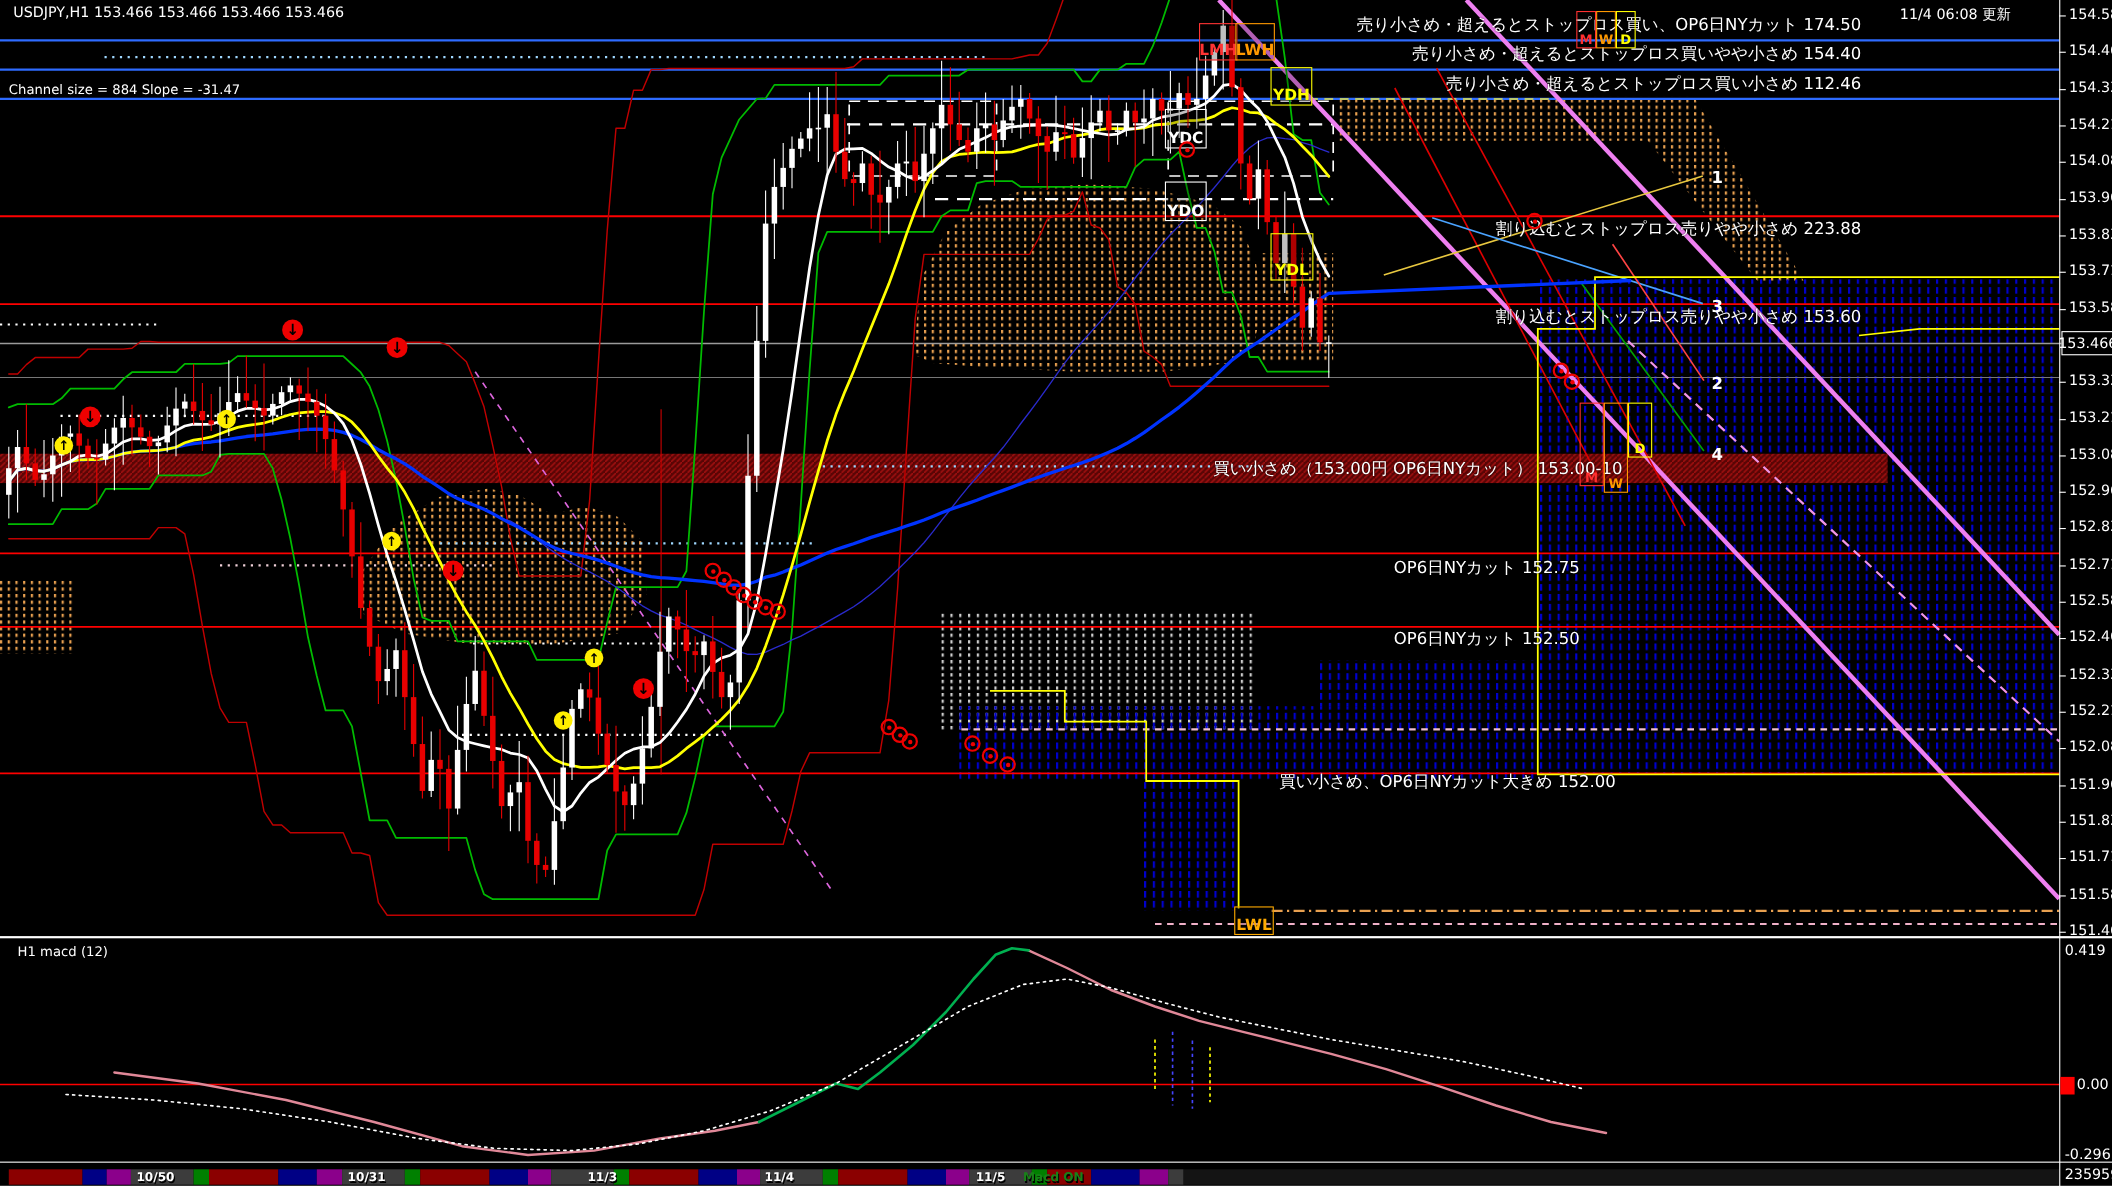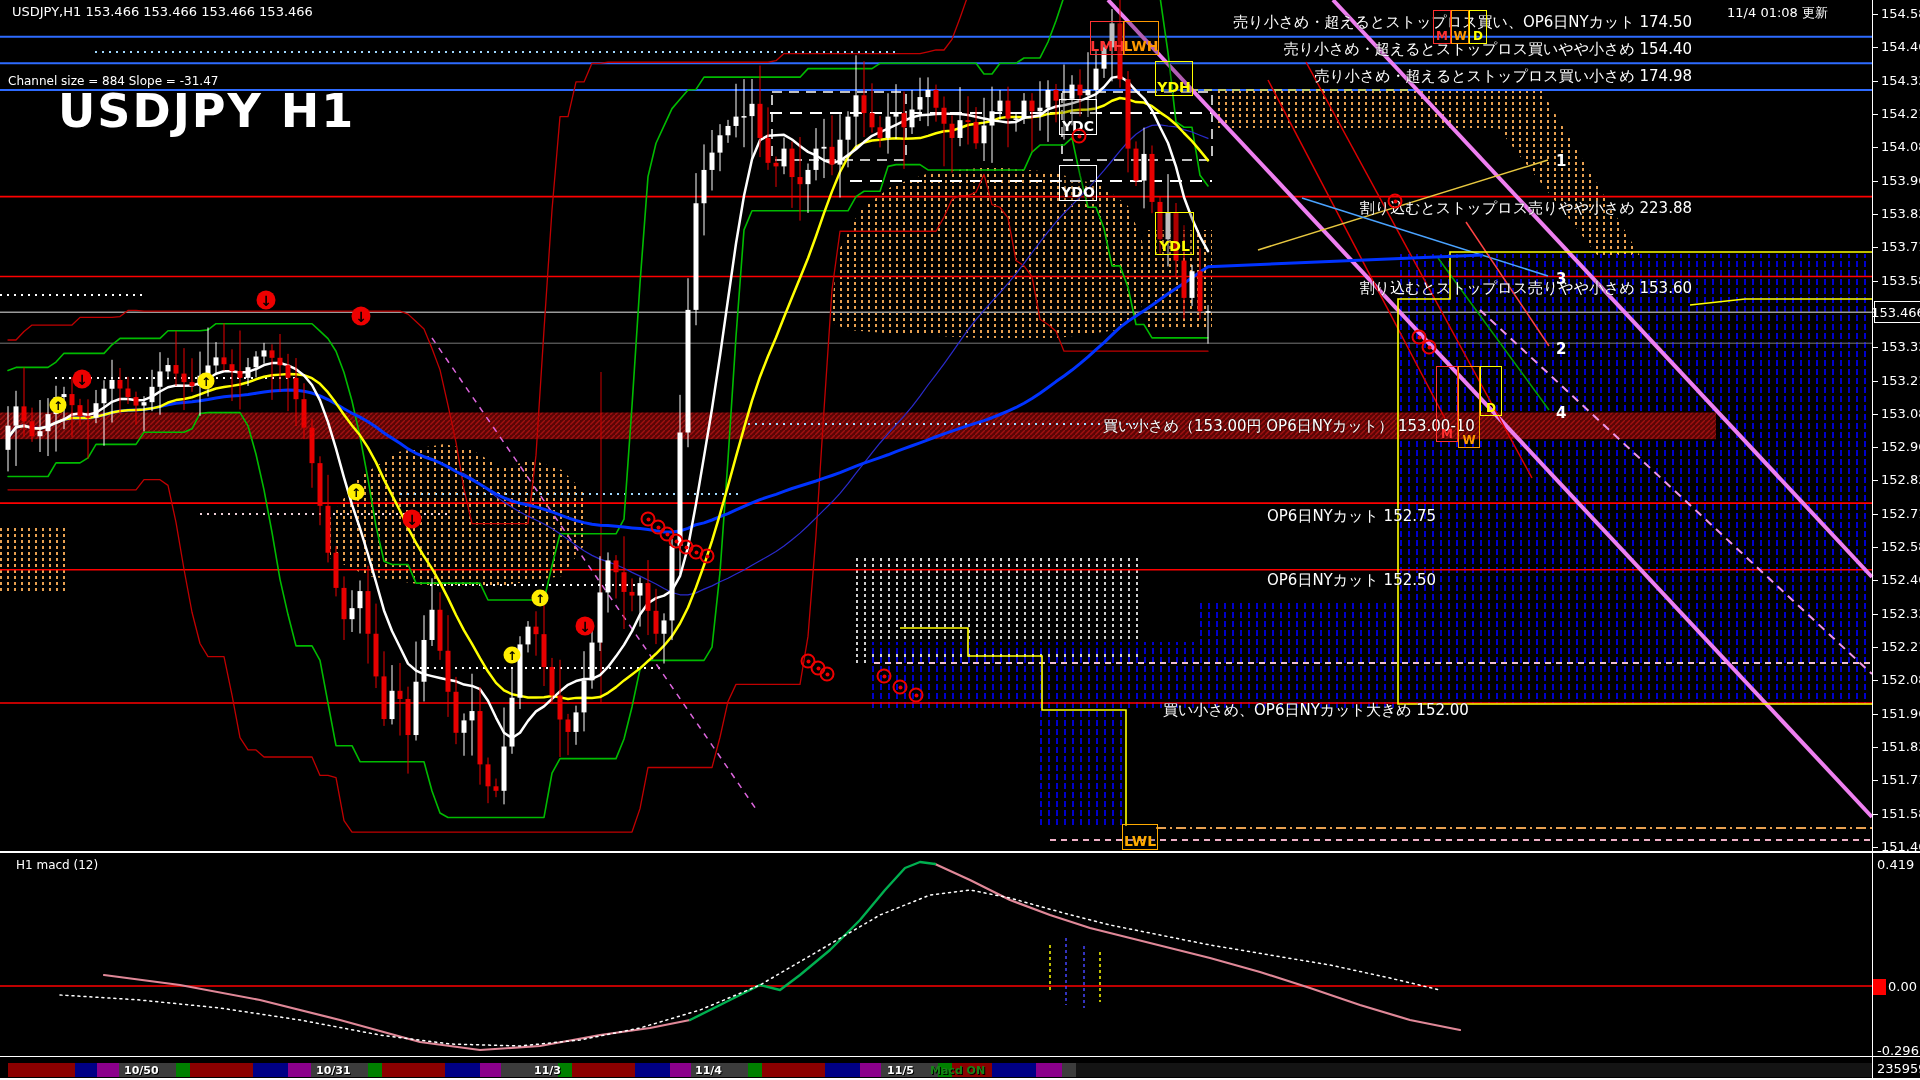--- a/index.html
+++ b/index.html
@@ -430,29 +430,28 @@
         <line x1="1084" y1="946" x2="1084" y2="1008" stroke="#4444ff" stroke-width="1.5" stroke-dasharray="3,3"></line>
         <line x1="1100" y1="952" x2="1100" y2="1002" stroke="#ffff00" stroke-width="1.5" stroke-dasharray="3,3"></line>
         <polyline points="104,975 180,985 260,1000 340,1020 420,1042 480,1050 540,1046 600,1035 650,1028 690,1020" fill="none" stroke="#e08898" stroke-width="2.2" stroke-linejoin="round" stroke-linecap="round"></polyline>
         <polyline points="935,864 970,880 1010,900 1050,915 1090,928 1130,938 1170,948 1210,958 1260,972 1310,988 1360,1005 1410,1020 1460,1030" fill="none" stroke="#e08898" stroke-width="2.2" stroke-linejoin="round" stroke-linecap="round"></polyline>
         <polyline points="690,1020 730,1000 760,985 780,990 800,975 830,950 860,920 885,890 905,868 920,862 935,864" fill="none" stroke="#00b050" stroke-width="2.4" stroke-linejoin="round" stroke-linecap="round"></polyline>
         <polyline points="60,995 140,1000 220,1008 300,1020 380,1035 450,1044 520,1046 580,1040 640,1028 700,1010 760,985 820,950 880,915 930,895 970,890 1010,898 1060,912 1110,925 1160,935 1210,945 1270,955 1330,965 1390,978 1440,990" fill="none" stroke="#ffffff" stroke-width="1.5" stroke-linejoin="round" stroke-linecap="round" stroke-dasharray="2,4"></polyline>
       </g>
     </svg>
 
   <div class="txt" style="left:12px;top:4px;font-size:13px;">USDJPY,H1  153.466 153.466 153.466 153.466</div>
-  <div class="txt" style="right:92px;top:4px;font-size:13px;">11/4 01:08 更新</div>
+  <div class="txt" style="right:92px;top:4px;font-size:13px;">11/4 06:08 更新</div>
   <div class="txt" style="left:8px;top:74px;font-size:12px;">Channel size = 884 Slope = -31.47</div>
-  <div class="txt" id="watermark" style="left:58px;top:84px;">USDJPY H1</div>
   <div class="txt" style="left:16px;top:858px;font-size:12px;">H1  macd (12)</div>
 
   <div id="layer-annotations">
       <div class="txt anno" style="right: 228px; top: 13px;">売り小さめ・超えるとストップロス買い、OP6日NYカット 174.50</div>
       <div class="txt anno" style="right: 228px; top: 40px;">売り小さめ・超えるとストップロス買いやや小さめ 154.40</div>
-      <div class="txt anno" style="right: 228px; top: 67px;">売り小さめ・超えるとストップロス買い小さめ 174.98</div>
+      <div class="txt anno" style="right: 228px; top: 67px;">売り小さめ・超えるとストップロス買い小さめ 112.46</div>
       <div class="txt anno" style="right: 228px; top: 199px;">割り込むとストップロス売りやや小さめ 223.88</div>
       <div class="txt anno" style="right: 228px; top: 279px;">割り込むとストップロス売りやや小さめ 153.60</div>
       <div class="txt anno" style="left: 1103px; top: 417px;">買い小さめ（153.00円 OP6日NYカット） 153.00-10</div>
       <div class="txt anno" style="left: 1267px; top: 507px;">OP6日NYカット 152.75</div>
       <div class="txt anno" style="left: 1267px; top: 571px;">OP6日NYカット 152.50</div>
       <div class="txt anno" style="left: 1163px; top: 701px; text-align: right;">買い小さめ、OP6日NYカット大きめ 152.00</div>
       <div class="num" style="left: 1556px; top: 152px;">1</div>
       <div class="num" style="left: 1556px; top: 270px;">3</div>
       <div class="num" style="left: 1556px; top: 340px;">2</div>
       <div class="num" style="left: 1556px; top: 404px;">4</div>

